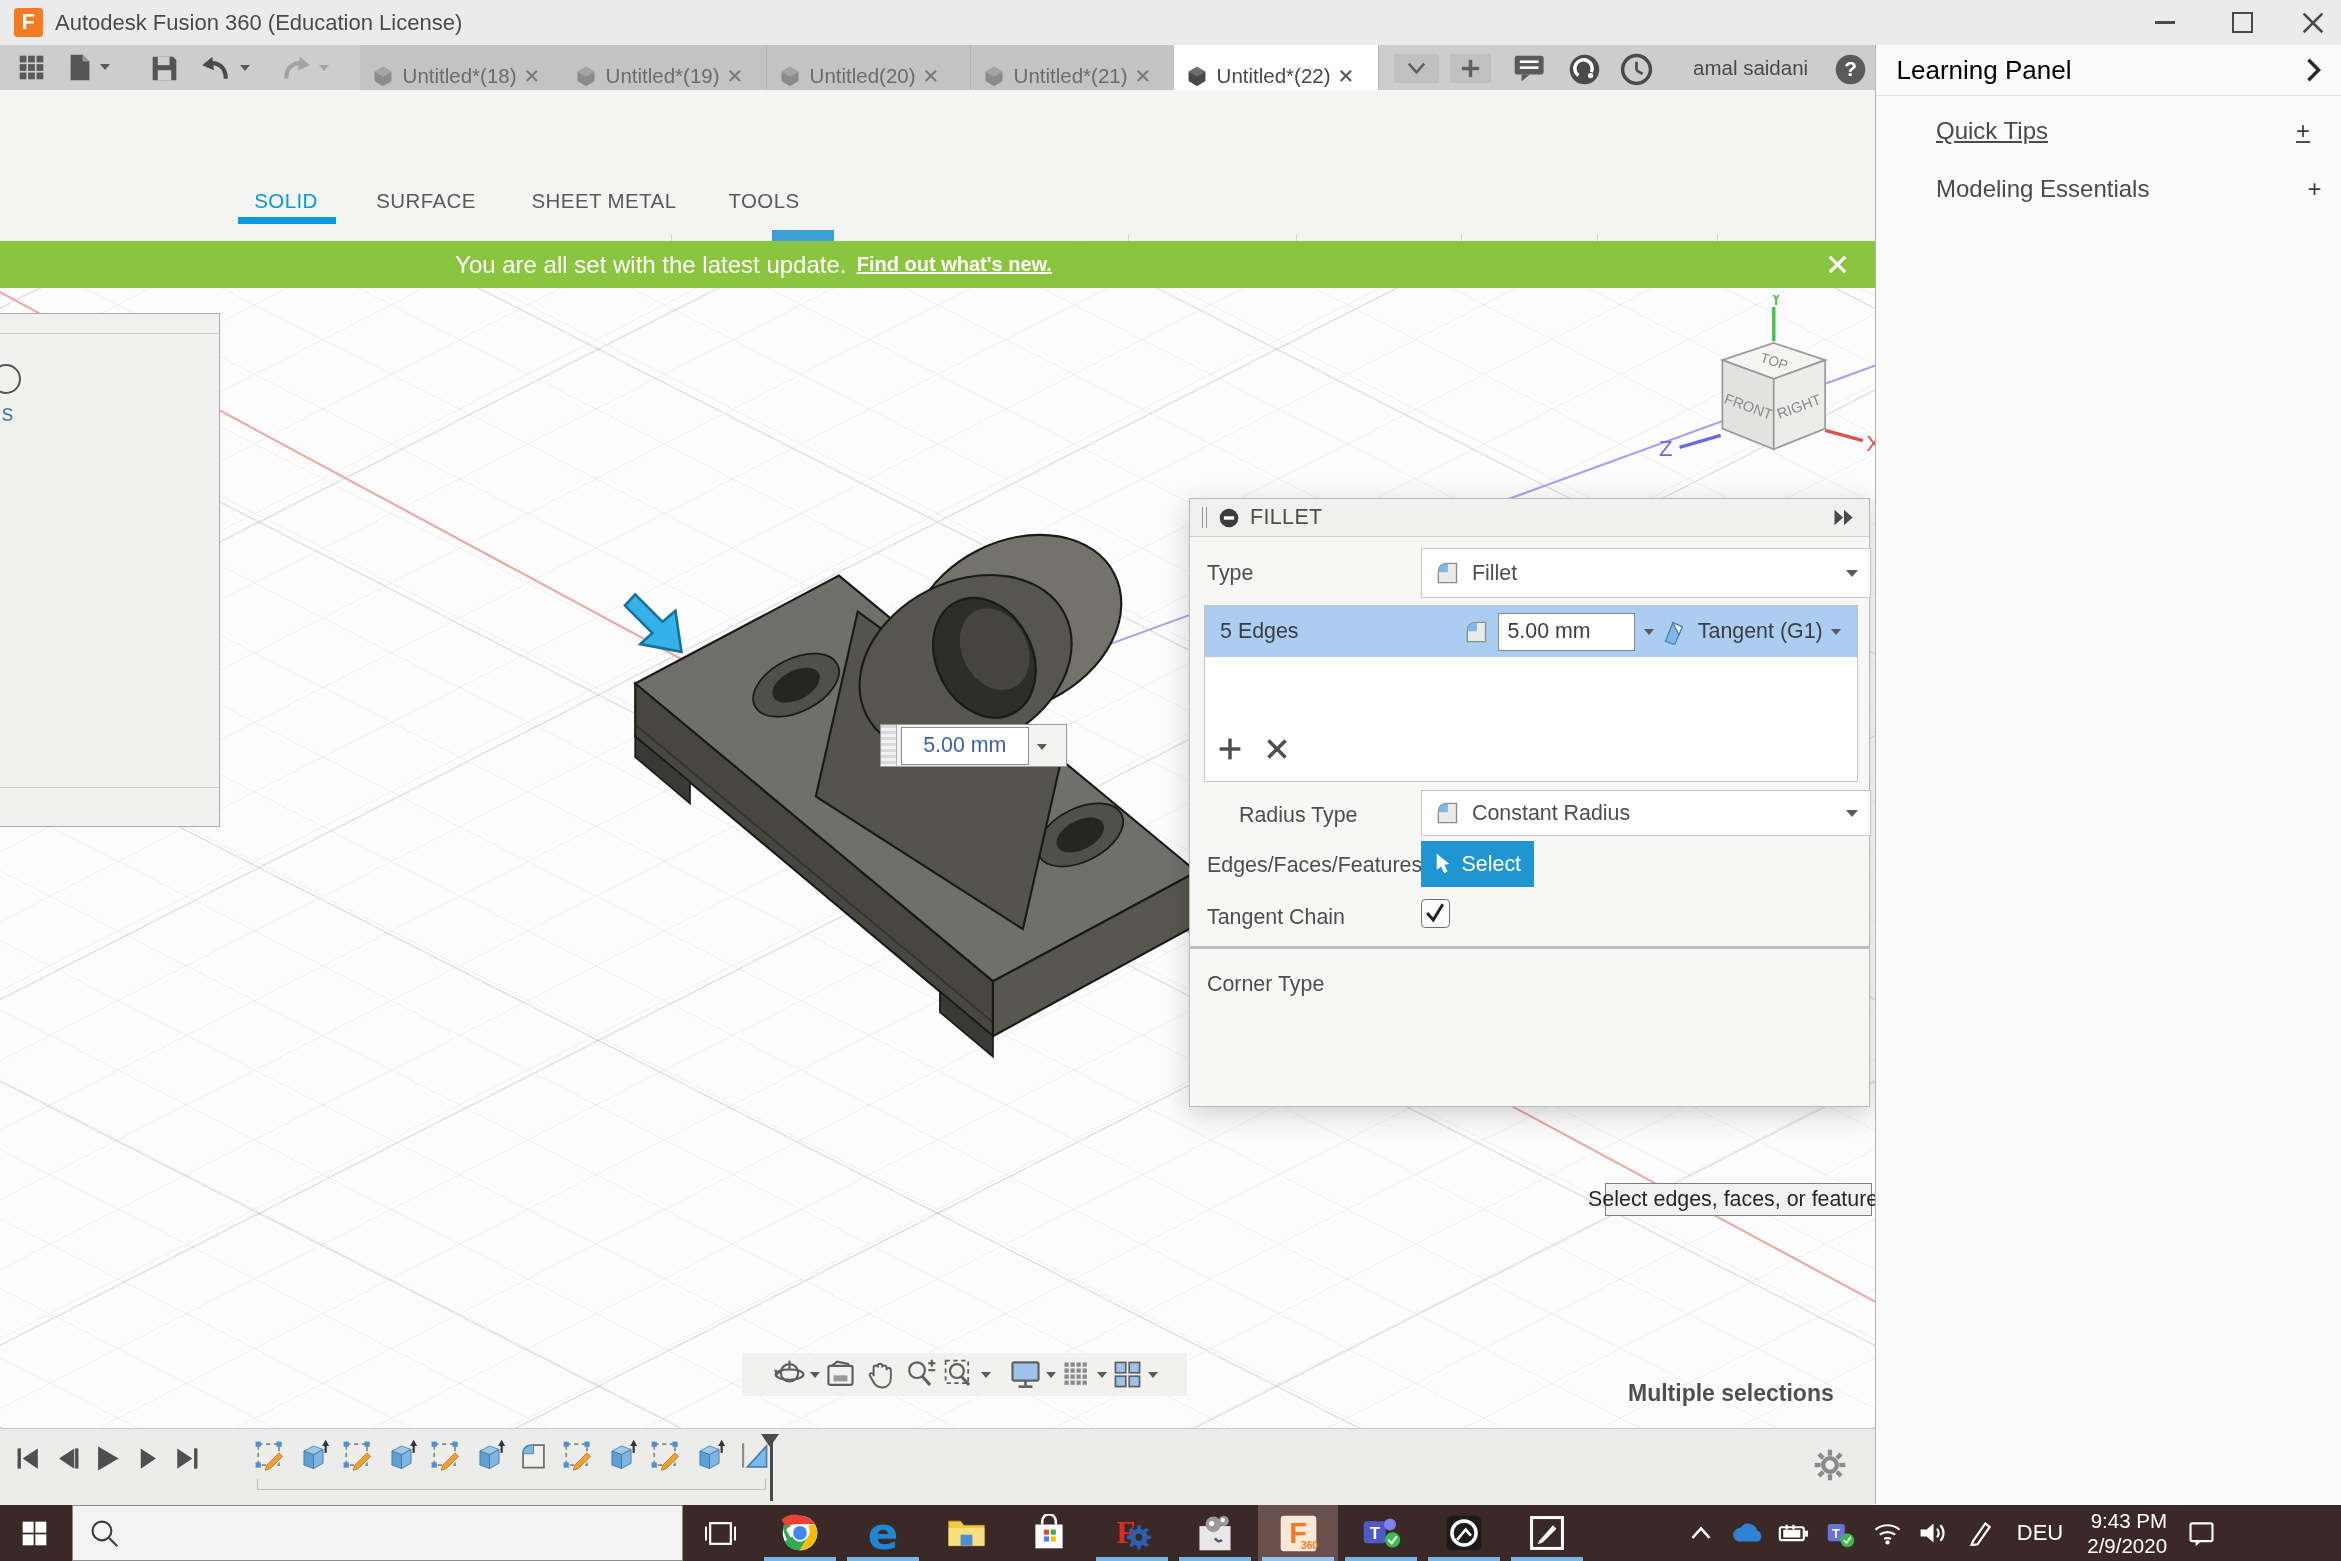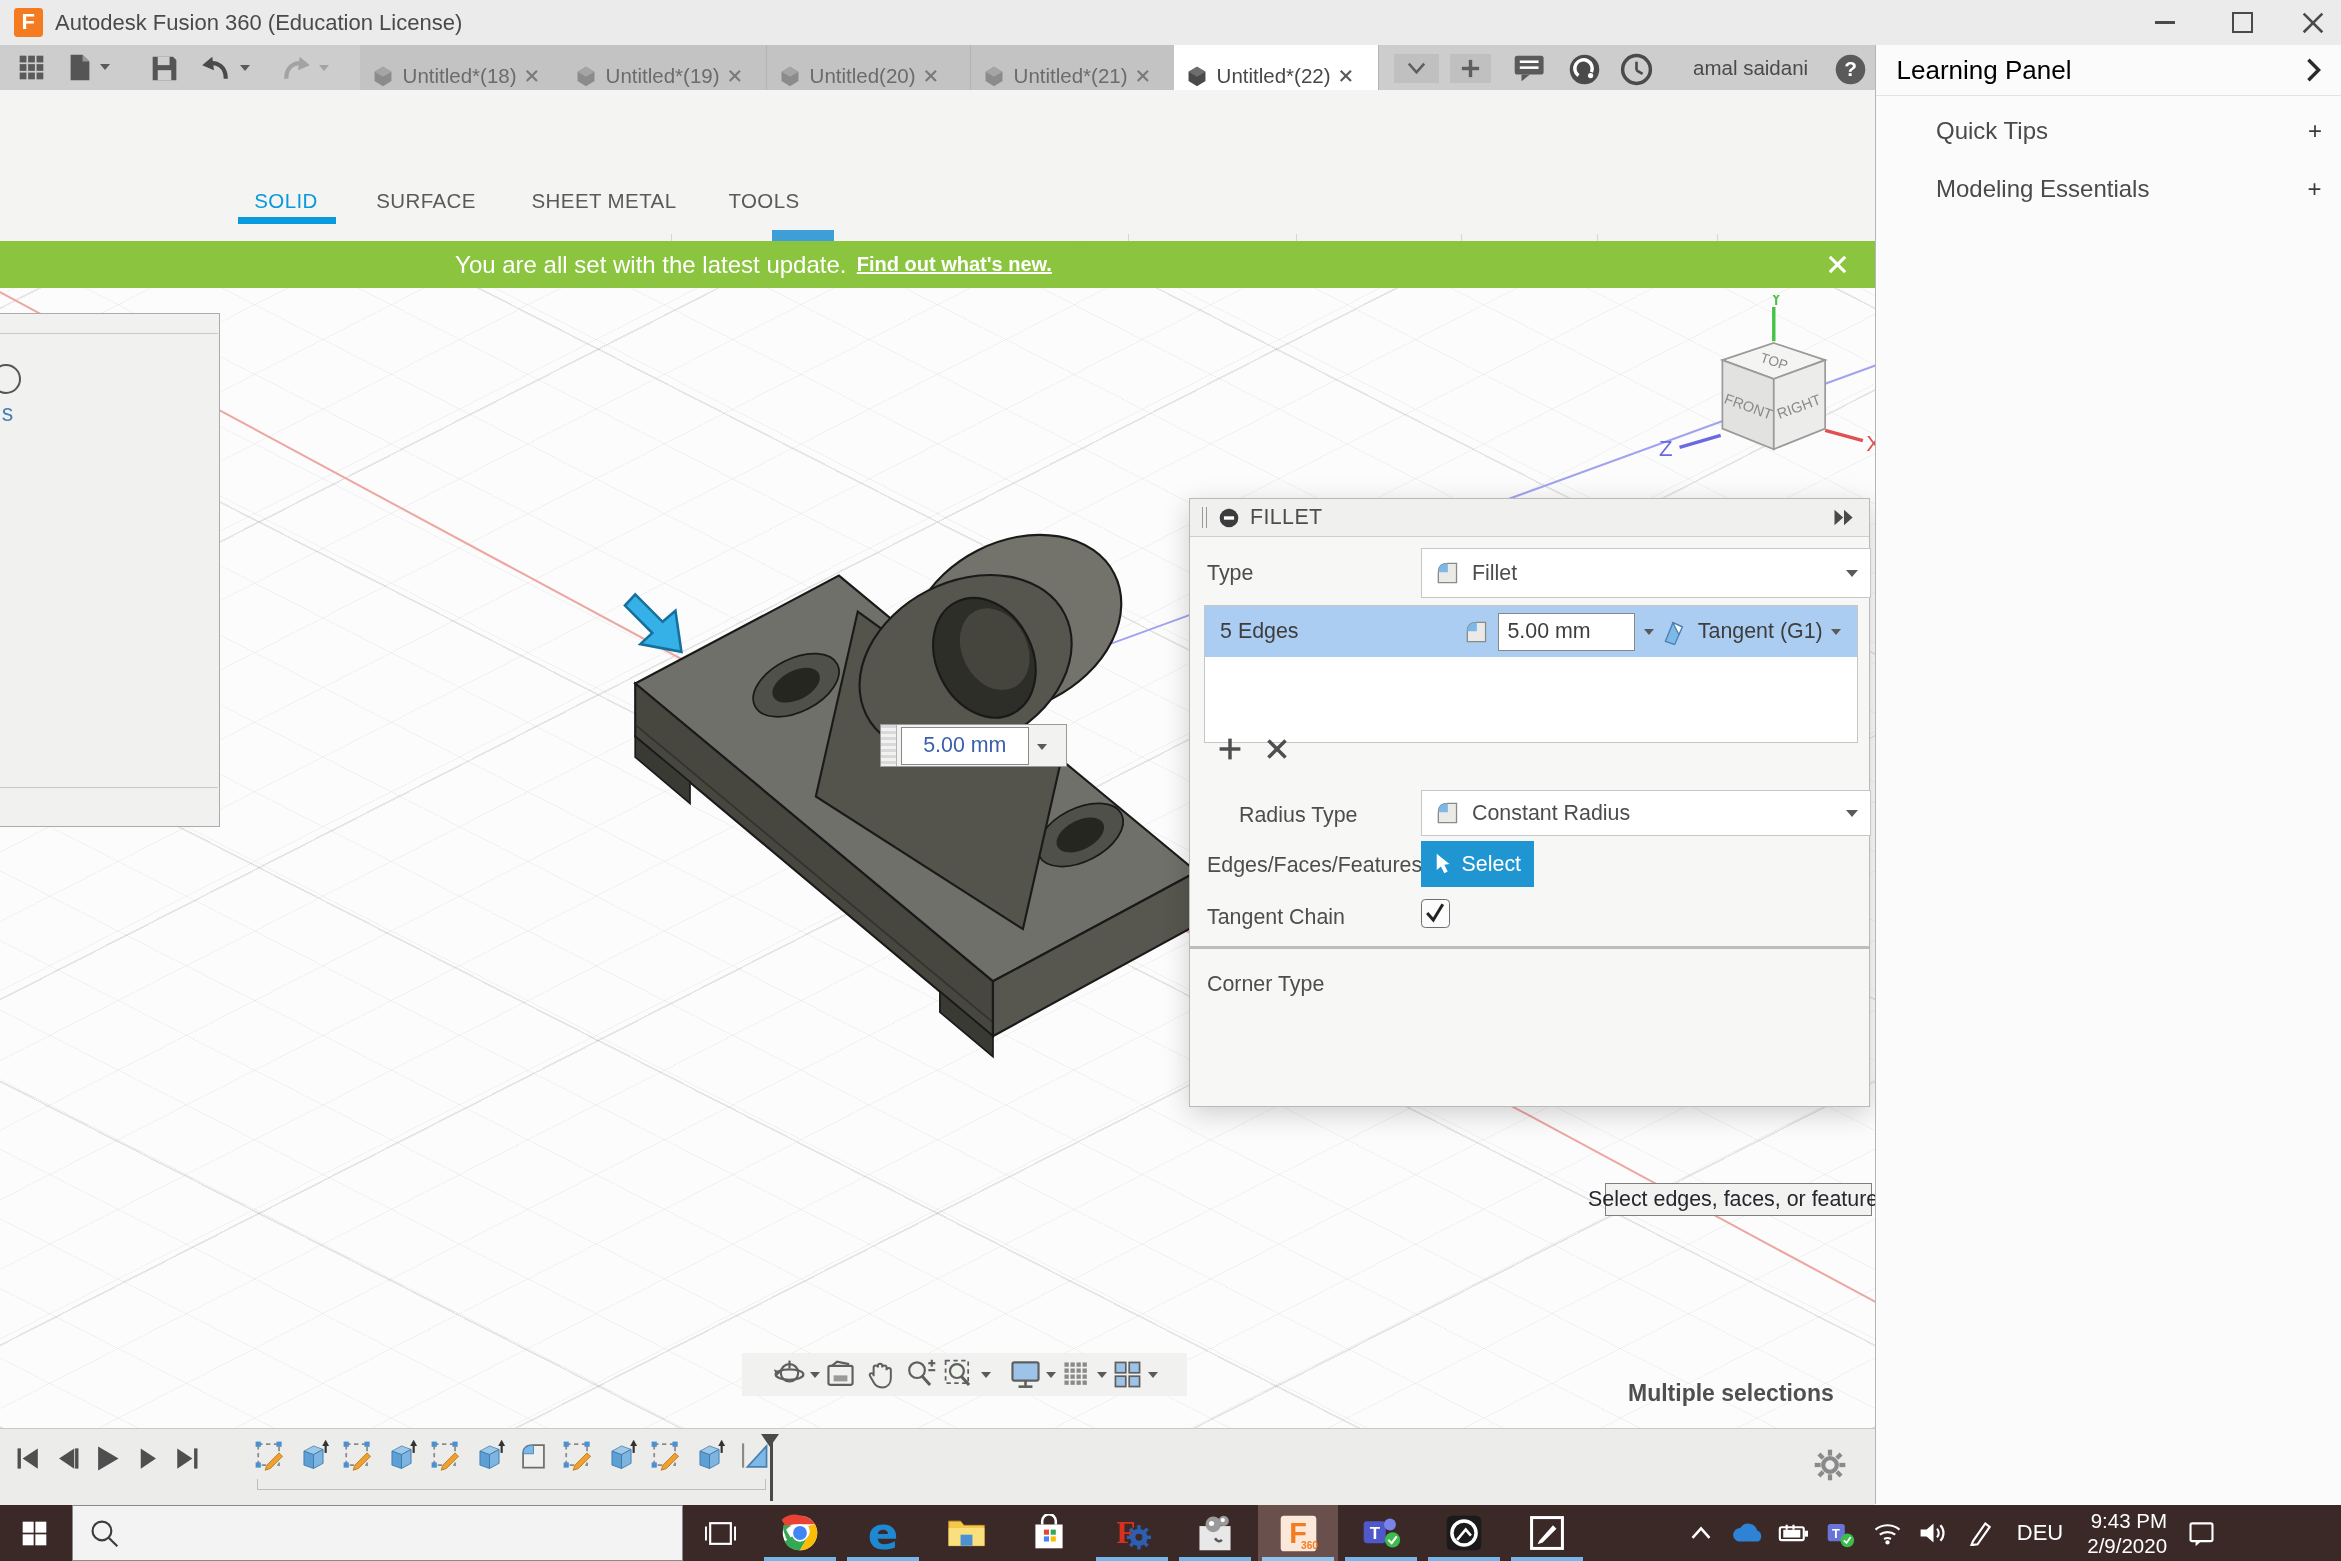--- a/index.html
+++ b/index.html
@@ -480,21 +480,21 @@
       <span class="abs dlg-label" style="left:17px;top:62px;">Type</span>
       <div class="ctrl" style="top:49px;">
         <svg width="26" height="26" viewBox="0 0 30 30">
             <path d="M5,26 V14 Q5,4 16,4 H26 V26 z" fill="#eceae6" stroke="#8a8a8a" stroke-width="1.5"></path>
             <path d="M5,14 Q5,4 16,4 L16,14 z" fill="#7db9e8"></path>
           </svg>
         <span>Fillet</span>
         <span class="caret"></span>
       </div>
 
-      <div class="abs" style="left:13.7px;top:106px;width:654px;height:138px;background:#fff;border:0.9px solid #c6c6c6;box-sizing:border-box;padding-left:46px;">
+      <div class="abs" style="left:13.7px;top:106px;width:654px;height:177px;background:#fff;border:0.9px solid #c6c6c6;box-sizing:border-box;padding-left:46px;">
         <div class="abs flexc" style="left:0;top:0;width:652px;height:51px;background:#abcdf1;gap:8.6px;padding:0 15.4px;box-sizing:border-box;">
           <span style="font-size:21.4px;color:#3d3d3d;">5 Edges</span>
           <svg width="26" height="26" style="margin-left:auto;" viewBox="0 0 30 30">
               <path d="M5,26 V14 Q5,4 16,4 H26 V26 z" fill="#eceae6" stroke="#8a8a8a" stroke-width="1.5"></path>
               <path d="M5,14 Q5,4 16,4 L16,14 z" fill="#7db9e8"></path>
             </svg>
           <input style="width: 118px; height: 36px; border: 0.9px solid rgb(138, 138, 138); background: rgb(255, 255, 255); font-size: 21.4px; color: rgb(61, 61, 61); padding: 0px 8.6px; outline: none;" value="5.00 mm">
           <span class="caret sm"></span>
           <svg width="27" height="26" viewBox="0 0 32 30">
               <polygon points="4,26 13,4 24,9 15,30" fill="#7db9e8" stroke="#4a7fae" stroke-width="1.5"></polygon>
@@ -650,21 +650,21 @@
     </div>
   </div>
 
   <div class="abs" style="left:1875px;top:45px;width:467px;height:1459px;background:#fbfbfb;border-left:1.7px solid #b5b5b5;box-sizing:border-box;">
     <div class="abs flexc" style="left:0;top:0;width:100%;height:51px;border-bottom:0.9px solid #e2e2e2;padding:0 20.5px;box-sizing:border-box;">
       <span style="font-size:26px;color:#000000;">Learning Panel</span>
       <svg width="17" height="26" style="margin-left:auto;" viewBox="0 0 20 30">
           <polyline points="4,3 16,15 4,27" fill="none" stroke="#2a2a2a" stroke-width="4"></polyline>
         </svg>
     </div>
-    <div class="abs flexc" style="left:0;top:64px;width:100%;height:43px;padding:0 20px 0 60px;box-sizing:border-box;">
+    <div class="abs flexc" style="left:0;top:64px;width:100%;height:43px;padding:0 32px 0 60px;box-sizing:border-box;text-decoration:underline;">
       <span style="font-size:24px;color:#4a4a4a;">Quick Tips</span>
       <span style="margin-left:auto;font-size:24px;color:#3a3a3a;">+</span>
     </div>
     <div class="abs flexc" style="left:0;top:122px;width:100%;height:43px;padding:0 20.5px 0 60px;box-sizing:border-box;">
       <span style="font-size:24px;color:#4a4a4a;">Modeling Essentials</span>
       <span style="margin-left:auto;font-size:24px;color:#3a3a3a;">+</span>
     </div>
   </div>
 
   <div class="abs" style="left:0;top:1428px;width:1875px;height:77px;background:#ececeb;border-top:1.7px solid #c9c9c9;box-sizing:border-box;">

